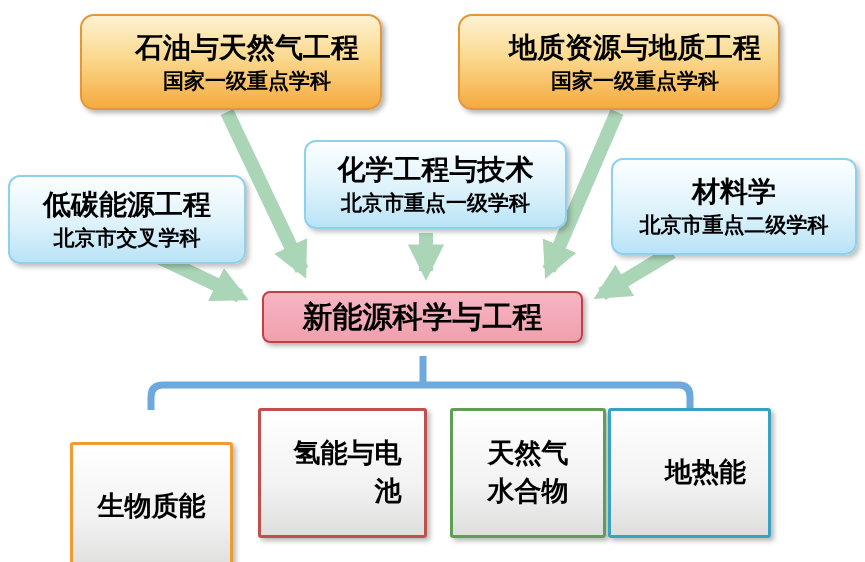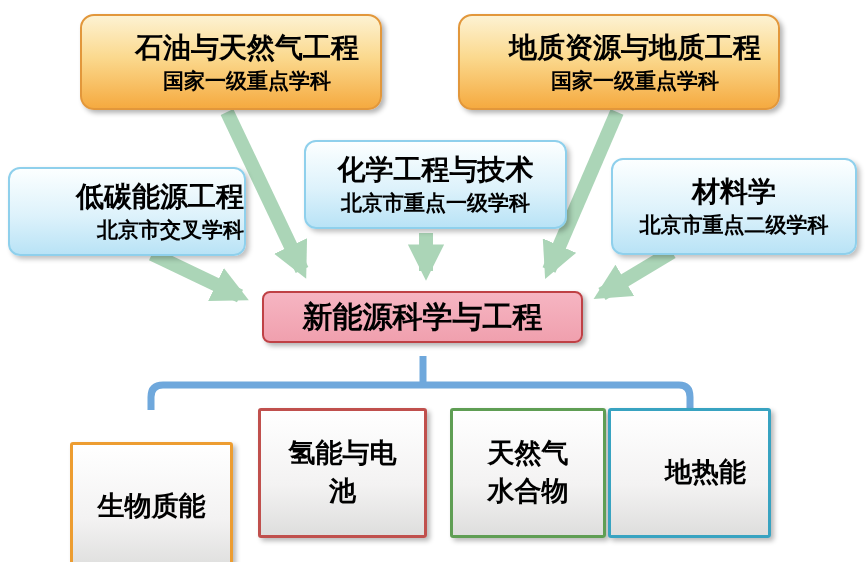--- a/index.html
+++ b/index.html
@@ -38,30 +38,30 @@
     background: linear-gradient(180deg, #ffffff 0%, #f3f2f2 60%, #dededd 100%);
     border: 3px solid #888; border-radius: 3px;
     box-shadow: 3px 3px 5px rgba(0,0,0,0.28);
     font-size: 27px; line-height: 1.4;
   }
   .title    { font-size: 28px; line-height: 1.25; }
   .subtitle { font-size: 21px; line-height: 1.3; margin-top: 2px; }
 
   #box-tl { left:  80px; top:  14px; width: 302px; height:  96px; }
   #box-tr { left: 458px; top:  14px; width: 322px; height:  96px; }
-  #box-ml { left:   8px; top: 167px; width: 238px; height:  89px; align-items: flex-end; }
+  #box-ml { left:   8px; top: 175px; width: 238px; height:  89px; }
   #box-mc { left: 304px; top: 140px; width: 263px; height:  89px; }
   #box-mr { left: 611px; top: 158px; width: 246px; height:  97px; }
   #box-center { left: 262px; top: 291px; width: 321px; height: 52px; }
   #box-b1 { left:  70px; top: 408px; width: 163px; height: 130px; margin-top: 34px; }
   #box-b2 { left: 258px; top: 408px; width: 169px; height: 130px; }
   #box-b3 { left: 450px; top: 408px; width: 156px; height: 130px; }
   #box-b4 { left: 608px; top: 408px; width: 163px; height: 130px; padding-left: 32px; }
 
-  .label-wrap-4 { display: inline-block; width: 118px; text-align: center; }
+  .label-wrap-4 { display: inline-block; width: 118px; text-align: right; }
   .label-wrap-3 { display: inline-block; width:  88px; text-align: center; }
 </style>
 </head>
 <body>
 
 <div class="canvas">
 
   <svg class="connectors" width="865" height="562" viewBox="0 0 865 562">
     <defs>
       <marker id="ah" markerWidth="2.6" markerHeight="2.6" refX="1.9" refY="1.3" orient="auto" markerUnits="strokeWidth">

